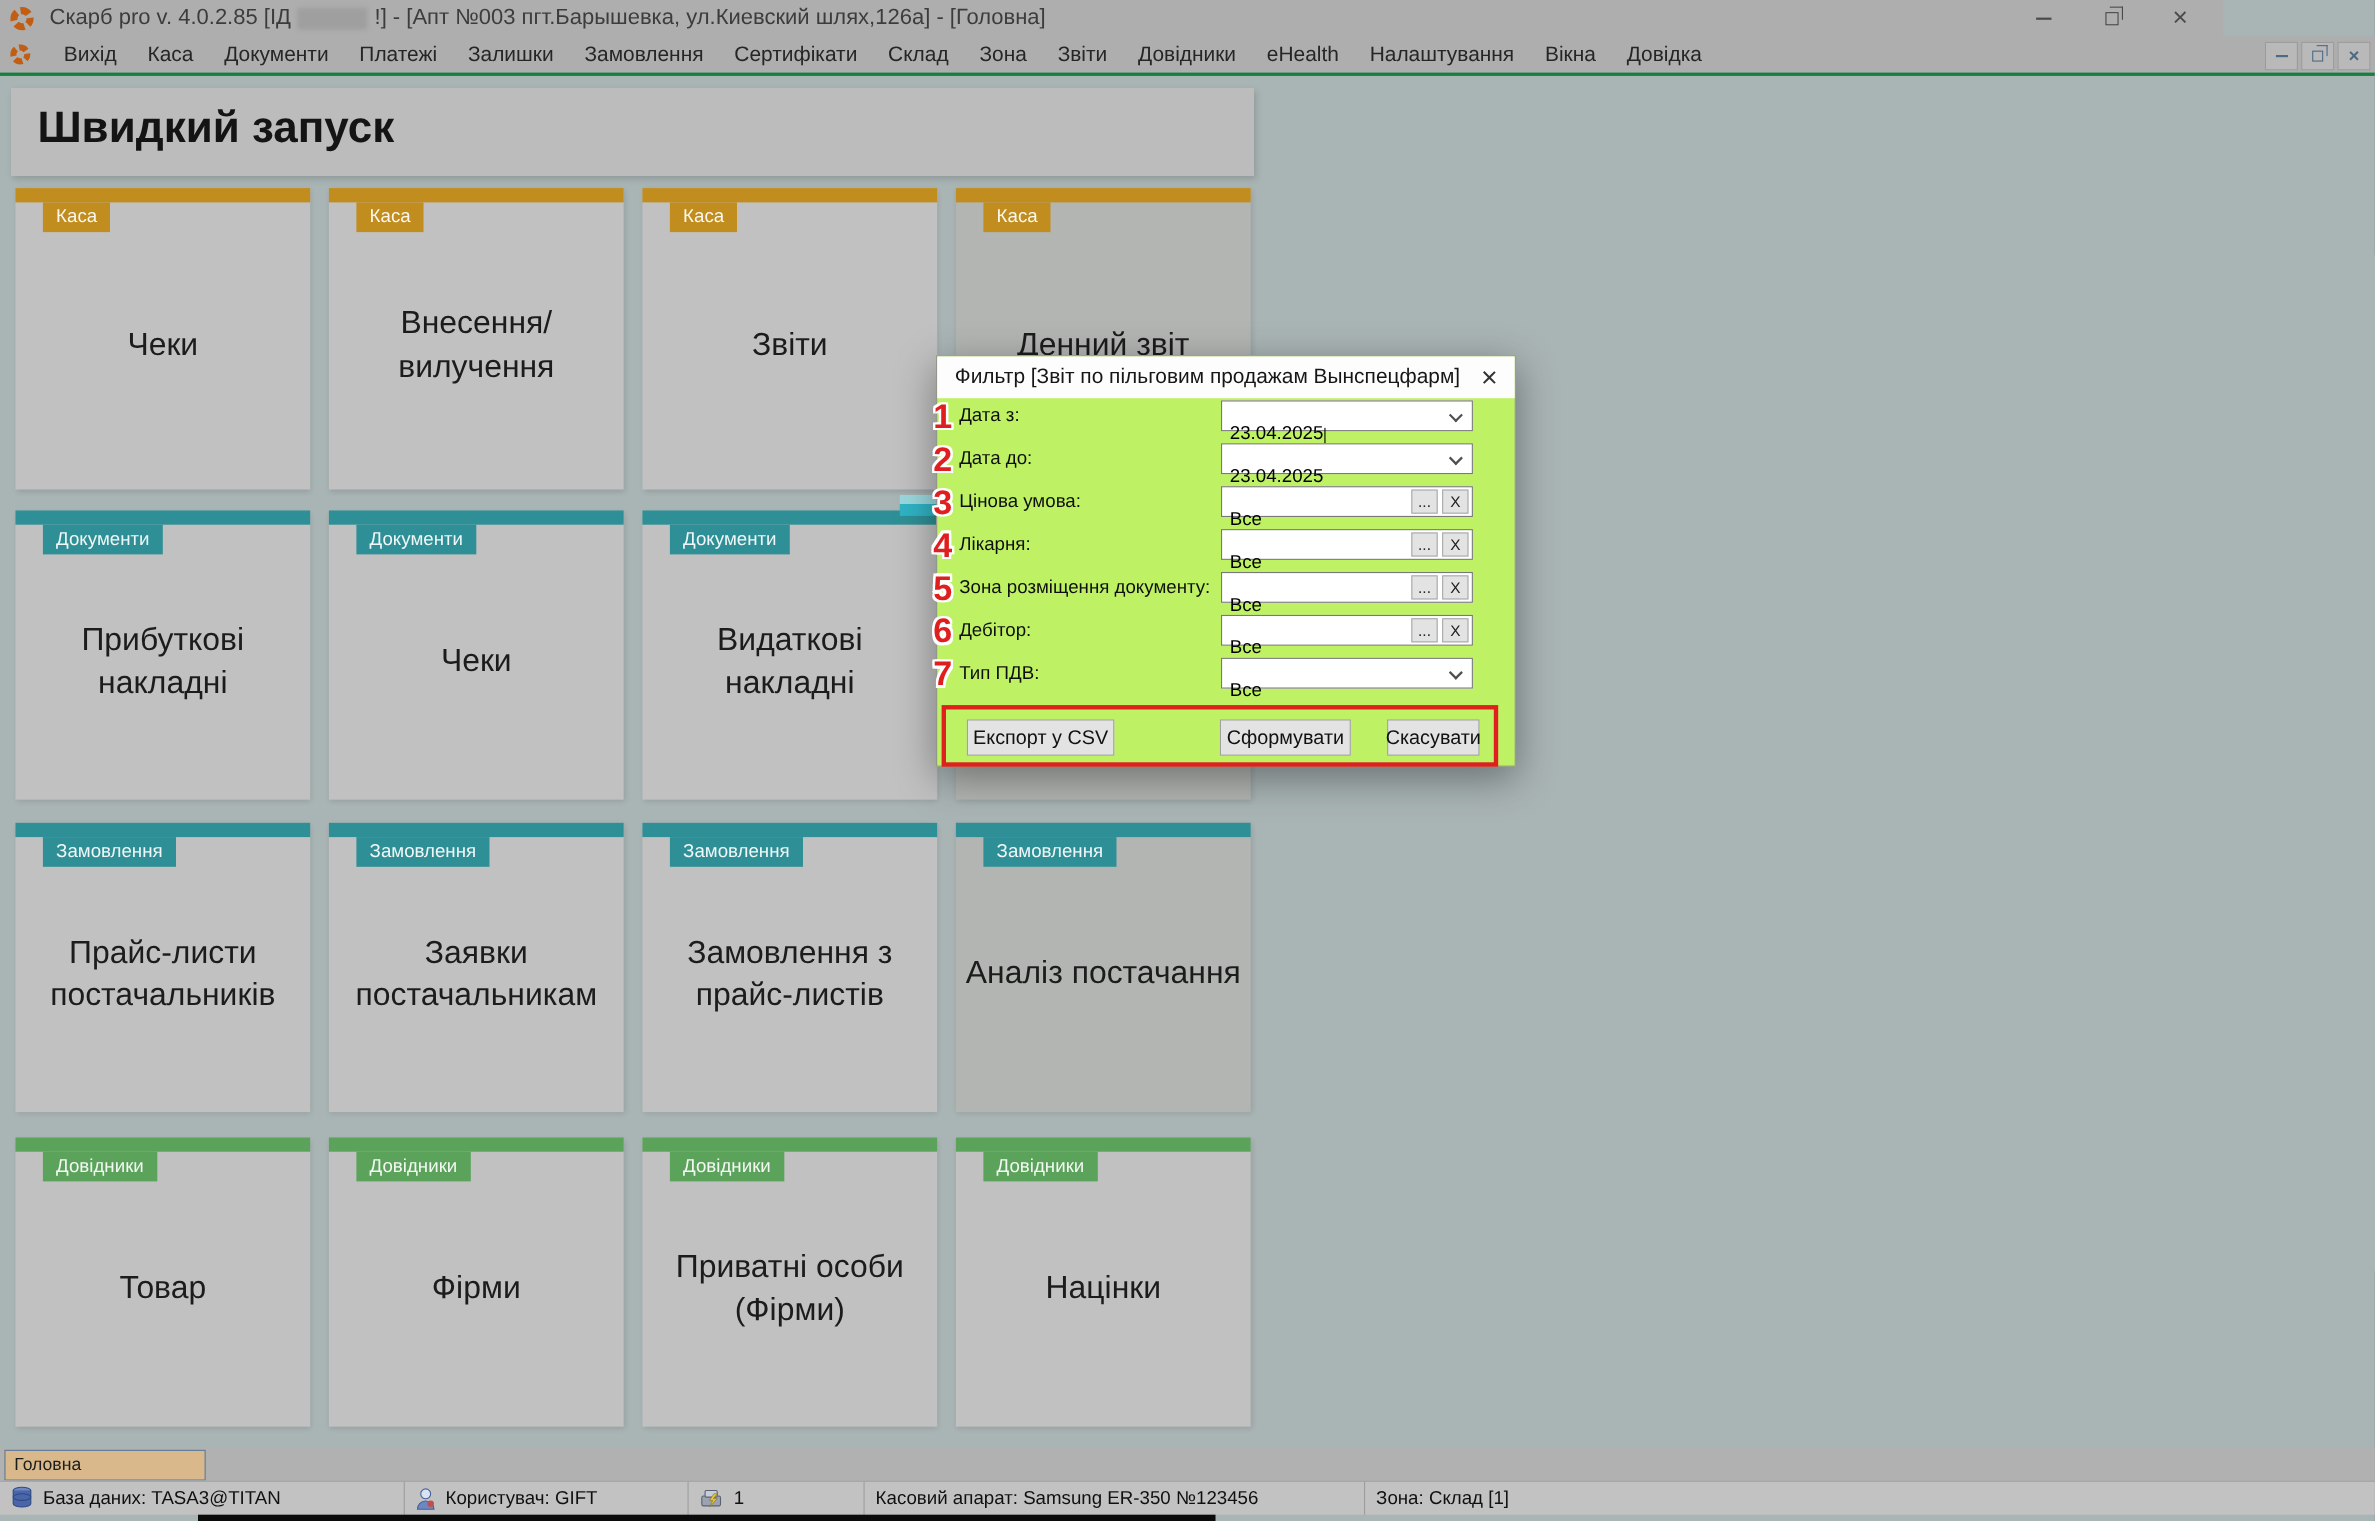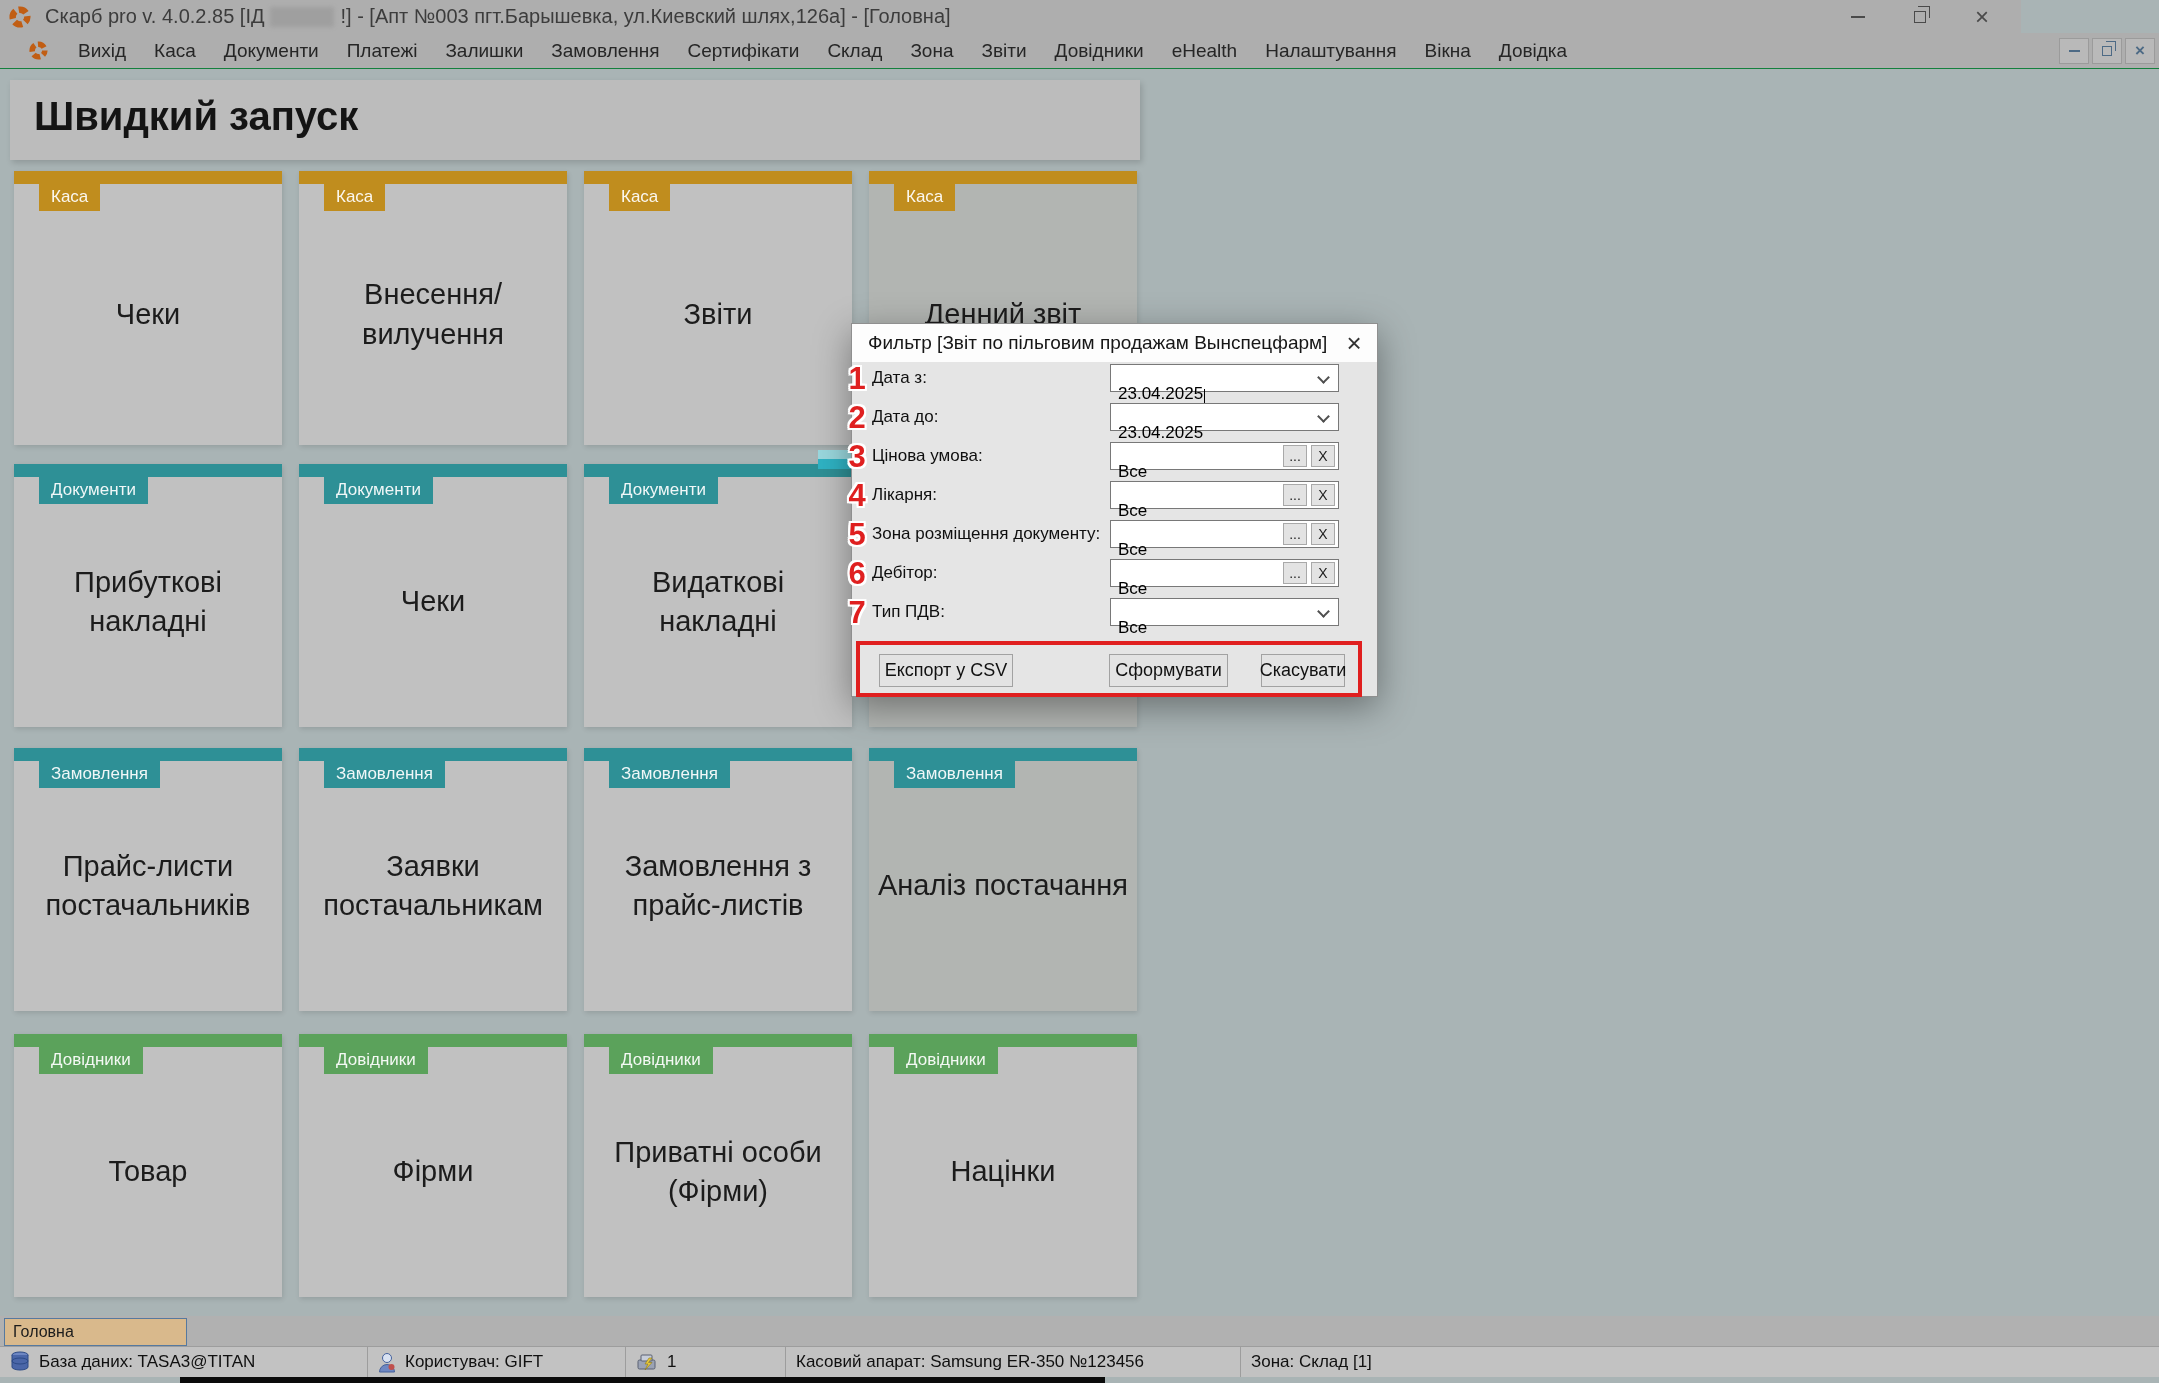--- a/index.html
+++ b/index.html
@@ -12,21 +12,21 @@
   .title-text{margin-left:14px;font-size:20px;color:#3c3c3c;display:flex;align-items:center;white-space:nowrap;}
   .redact{display:inline-block;width:64px;height:20px;margin:0 6px;background:#9f9f9f;filter:blur(2px);border-radius:2px;}
   .win-controls{position:absolute;right:8px;top:0;height:33px;display:flex;}
   .win-btn{width:62px;height:33px;display:flex;align-items:center;justify-content:center;color:#4a4a4a;font-size:20px;}
   .ico-min{width:14px;height:2px;background:#4a4a4a;}
   .ico-restore{width:12px;height:12px;border:1.5px solid #4a4a4a;position:relative;}
   .ico-restore:before{content:"";position:absolute;left:3px;top:-6px;width:11px;height:11px;border:1.5px solid #4a4a4a;border-left:none;border-bottom:none;}
   .ico-x{font-size:24px;line-height:20px;color:#4a4a4a;}
 
   
-  .menubar{position:absolute;left:0;top:33px;width:2159px;height:36px;background:#aeaeae;border-bottom:1px solid #15803d;display:flex;align-items:center;padding-left:20px;}
+  .menubar{position:absolute;left:0;top:33px;width:2159px;height:36px;background:#aeaeae;border-bottom:3px solid #15803d;display:flex;align-items:center;}
   .menu-items{display:flex;align-items:center;margin-left:16px;}
   .menu-item{padding:5px 14px;font-size:19px;color:#262626;white-space:nowrap;}
   .mdi-controls{position:absolute;right:4px;top:5px;display:flex;gap:3px;}
   .mdi-btn{width:30px;height:26px;background:#b9b9b9;border:1px solid #9b9b9b;display:flex;align-items:center;justify-content:center;color:#4d6a85;font-weight:bold;font-size:17px;}
   .mdi-btn .ico-min{background:#4d6a85;width:11px;}
   .mdi-btn .ico-restore{border-color:#4d6a85;width:10px;height:10px;}
   .mdi-btn .ico-restore:before{border-color:#4d6a85;width:9px;height:9px;}
 
   
   .ql-panel{position:absolute;left:10px;top:80px;width:1130px;height:80px;background:#bcbcbc;box-shadow:2px 3px 6px rgba(0,0,0,.15);}
@@ -38,21 +38,21 @@
   .tile-row.r4{top:1034px;height:263px;}
   .tile{position:relative;width:268px;height:100%;background:#c1c1c1;box-shadow:1px 2px 5px rgba(0,0,0,.12);}
   .tile.dark{background:#b2b5b2;}
   .tile-bar{position:absolute;left:0;top:0;width:100%;height:13px;background:var(--cat);}
   .tile-tag{position:absolute;left:25px;top:13px;background:var(--cat);color:rgba(255,255,255,.93);font-size:17px;padding:3px 12px 4px;white-space:nowrap;}
   .tile-label{position:absolute;left:0;top:13px;right:0;bottom:0;display:flex;align-items:center;justify-content:center;text-align:center;font-size:29px;color:#1c1c1c;line-height:1.35;padding:0 8px;overflow-wrap:anywhere;}
 
   .accent-strip{position:absolute;left:818px;top:450px;width:34px;height:19px;background:linear-gradient(#9ad8de 0 45%,#2fb3c4 45% 100%);}
 
   
-  .dialog{position:absolute;left:851px;top:323px;width:527px;height:374px;background:#e5e5e5;border:1px solid #8f8f8f;box-shadow:0 10px 34px rgba(0,0,0,.38);}
+  .dialog{position:absolute;left:851px;top:323px;width:527px;height:374px;background:#bef264;border:1px solid #8f8f8f;box-shadow:0 10px 34px rgba(0,0,0,.38);}
   .dlg-titlebar{position:absolute;left:0;top:0;width:100%;height:38px;background:#fdfdfd;display:flex;align-items:center;}
   .dlg-title{margin-left:16px;font-size:19px;color:#161616;white-space:nowrap;}
   .dlg-close{position:absolute;right:0;top:0;width:46px;height:38px;display:flex;align-items:center;justify-content:center;font-size:26px;color:#333;font-weight:300;}
   .dlg-body{position:absolute;left:20px;top:40px;right:16px;}
   .f-row{position:relative;height:28px;margin-bottom:11px;}
   .row-num{position:absolute;left:-30px;top:-3px;width:30px;text-align:center;font-size:31px;font-weight:bold;color:#df1f1f;
     text-shadow:-2px -2px 0 #fff,2px -2px 0 #fff,-2px 2px 0 #fff,2px 2px 0 #fff,0 -2px 0 #fff,0 2px 0 #fff,-2px 0 0 #fff,2px 0 0 #fff;}
   .f-label{position:absolute;left:0;top:0;height:28px;line-height:28px;font-size:17px;color:#0f0f0f;white-space:nowrap;}
   .ctl{position:absolute;left:238px;top:0;width:229px;height:28px;background:#fff;border:1px solid #787878;}
   .ctl-value{position:absolute;left:7px;top:16px;height:26px;line-height:26px;font-size:17px;color:#000;display:flex;align-items:flex-end;}

